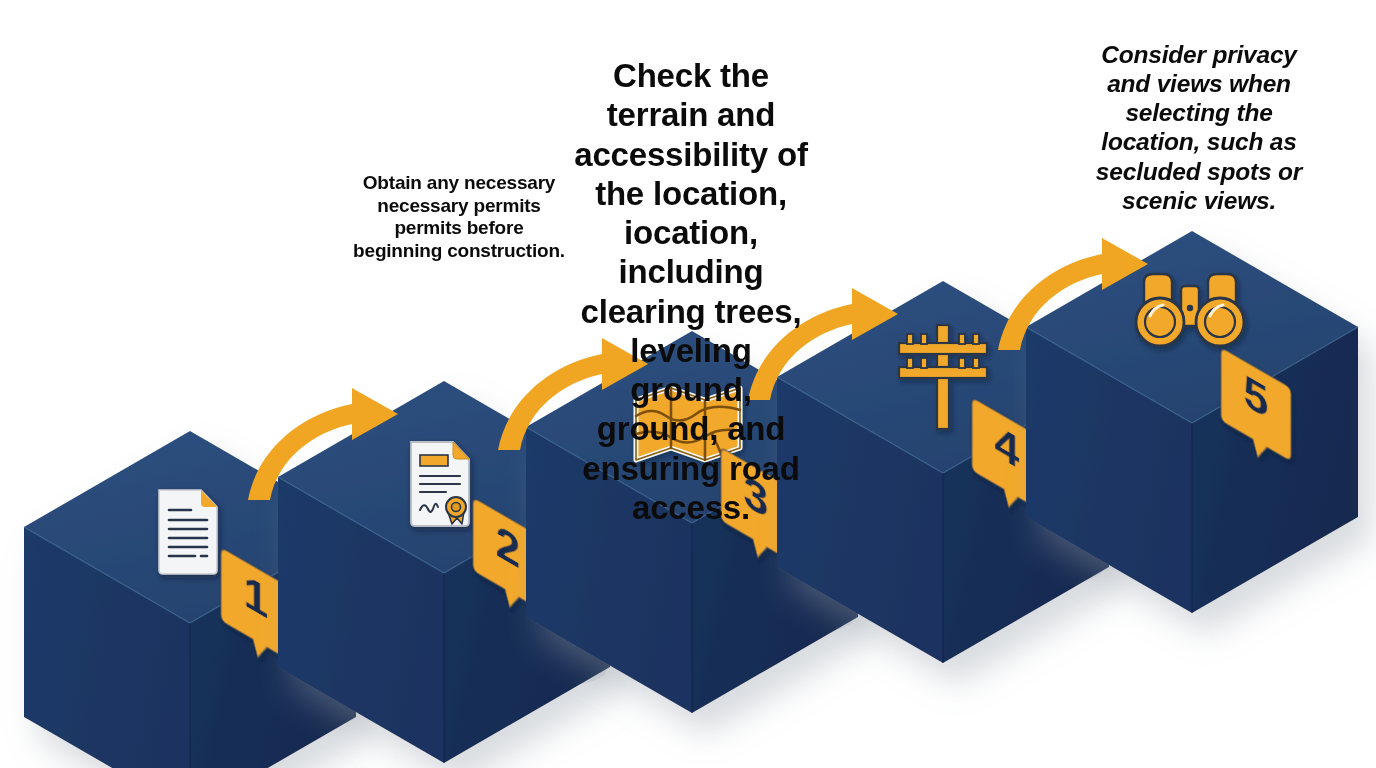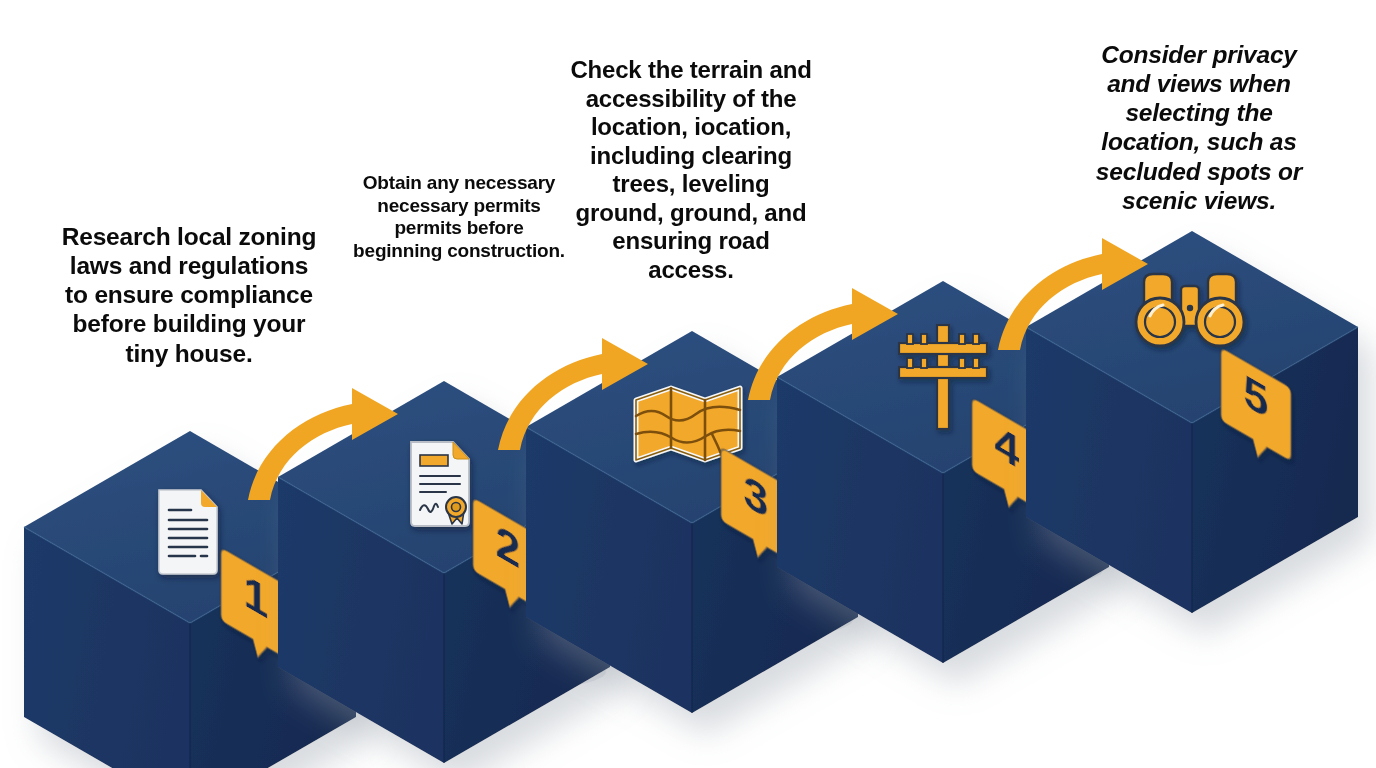--- a/index.html
+++ b/index.html
@@ -31,21 +31,21 @@
     position: absolute;
     text-align: center;
     font-weight: bold;
     color: #0b0b0b;
     line-height: 1.19;
     letter-spacing: -0.2px;
     -webkit-font-smoothing: antialiased;
   }
   .cap1 { left: 58px;  top: 222px; width: 262px; font-size: 24.5px; }
   .cap2 { left: 348px; top: 172px; width: 222px; font-size: 19px; }
-  .cap3 { left: 568px; top: 56px;  width: 246px; font-size: 24px; }
+  .cap3 { left: 568px; top: 56px;  width: 246px; font-size: 33px; }
   .cap4 { left: 826px; top: 52px;  width: 236px; font-size: 24.5px; }
   .cap5 { left: 1078px; top: 40px; width: 242px; font-size: 24.5px; font-style: italic; }
 </style>
 </head>
 <body>
 
 <div id="stage">
 
   <svg id="scene" viewBox="0 0 1376 768">
     <defs>
@@ -252,18 +252,17 @@
       <use href="#arrowShape" x="498" y="450"></use>
     </g>
     <g>
       <use href="#arrowShape" x="748" y="400"></use>
     </g>
     <g>
       <use href="#arrowShape" x="998" y="350"></use>
     </g>
   </svg>
 
-  <div class="step-caption cap1">Research local zoning laws and regulations to ensure compliance before building your tiny house.</div>
   <div class="step-caption cap2">Obtain any necessary necessary permits permits before beginning construction.</div>
   <div class="step-caption cap3">Check the terrain and accessibility of the location, iocation, including clearing trees, leveling ground, ground, and ensuring road access.</div>
   <div class="step-caption cap5">Consider privacy and views when selecting the location, such as secluded spots or scenic views.</div>
 
 </div>
 
 </body></html>

